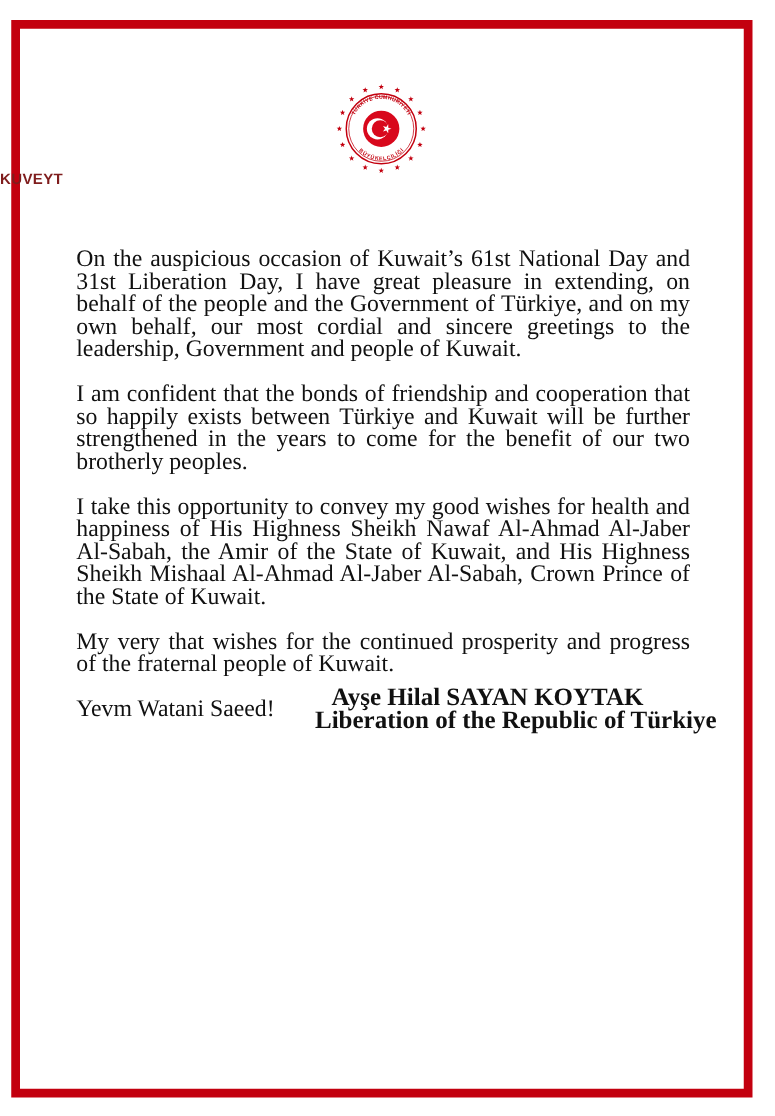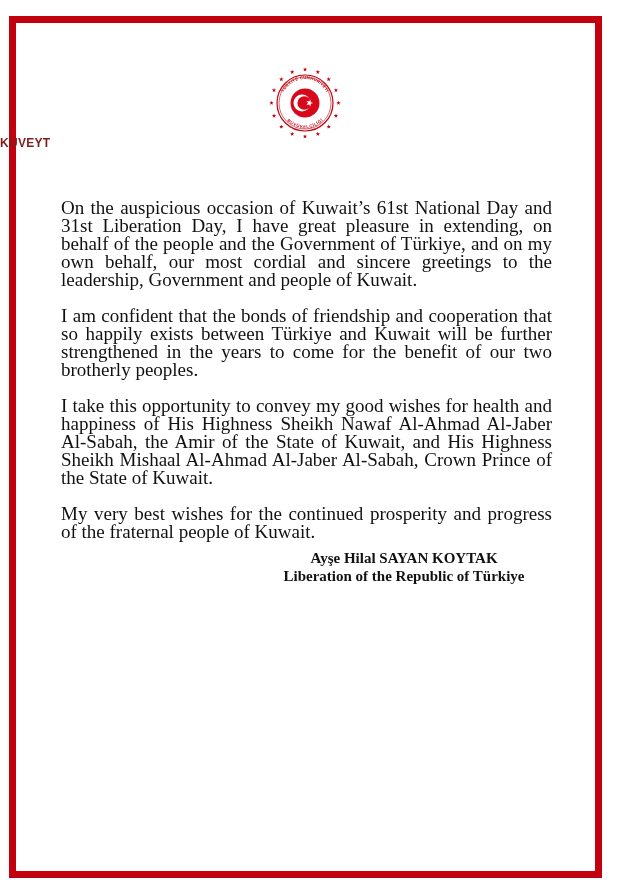--- a/index.html
+++ b/index.html
@@ -55,26 +55,26 @@
     }
     .letter-body p {
       margin: 0 0 18px 0;
       text-align: justify;
     }
     .letter-body p.closing {
       text-align: left;
     }
     .signature {
       position: absolute;
-      left: 266px;
+      left: 252px;
       width: 276px;
       top: 549px;
       text-align: center;
       font-weight: bold;
-      font-size: 15px;
+      font-size: 20px;
       line-height: 18px;
     }
     .signature div { white-space: nowrap; }
   </style>
 </head>
 <body>
 
 <div class="page-frame"></div>
 
 <div class="emblem">
@@ -121,19 +121,20 @@
     <polygon fill="#ffffff" points="44.2,38 41.6,38.85 41.6,41.6 40,39.4 37.4,40.2 39,38 37.4,35.8 40,36.6 41.6,34.4 41.6,37.15" transform="translate(2,0)"></polygon>
   </svg>
 </div>
 
 <div class="mission-label">KUVEYT</div>
 
 <div class="letter-body">
   <p>On the auspicious occasion of Kuwait’s 61st National Day and 31st Liberation Day, I have great pleasure in extending, on behalf of the people and the Government of Türkiye, and on my own behalf, our most cordial and sincere greetings to the leadership, Government and people of Kuwait.</p>
   <p>I am confident that the bonds of friendship and cooperation that so happily exists between Türkiye and Kuwait will be further strengthened in the years to come for the benefit of our two brotherly peoples.</p>
   <p>I take this opportunity to convey my good wishes for health and happiness of His Highness Sheikh Nawaf Al-Ahmad Al-Jaber Al-Sabah, the Amir of the State of Kuwait, and His Highness Sheikh Mishaal Al-Ahmad Al-Jaber Al-Sabah, Crown Prince of the State of Kuwait.</p>
-  <p>My very best wishes for the continued prosperity and progress of the fraternal people of Kuwait.</p>
+  <p>My very that wishes for the continued prosperity and progress of the fraternal people of Kuwait.</p>
+  <p class="closing">Yevm Watani Saeed!</p>
 </div>
 
 <div class="signature">
   <div>Ayşe Hilal SAYAN KOYTAK</div>
   <div>Liberation of the Republic of Türkiye</div>
 </div>
 
 </body></html>

